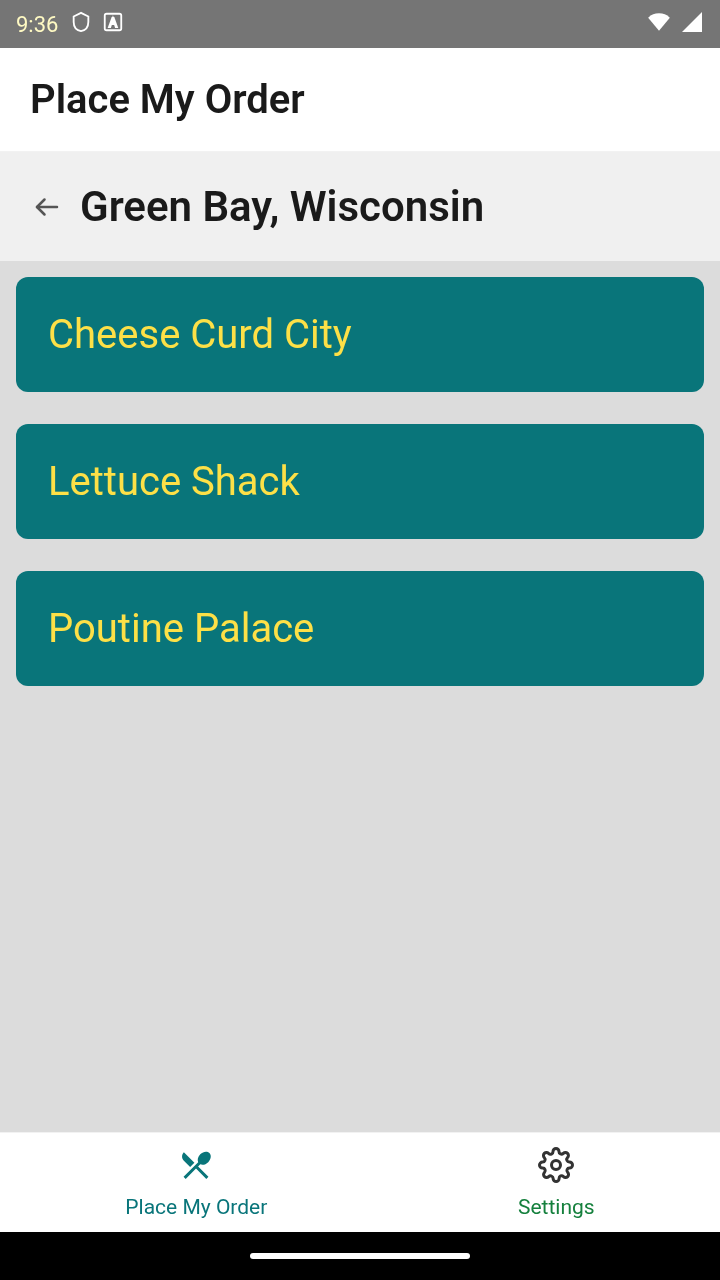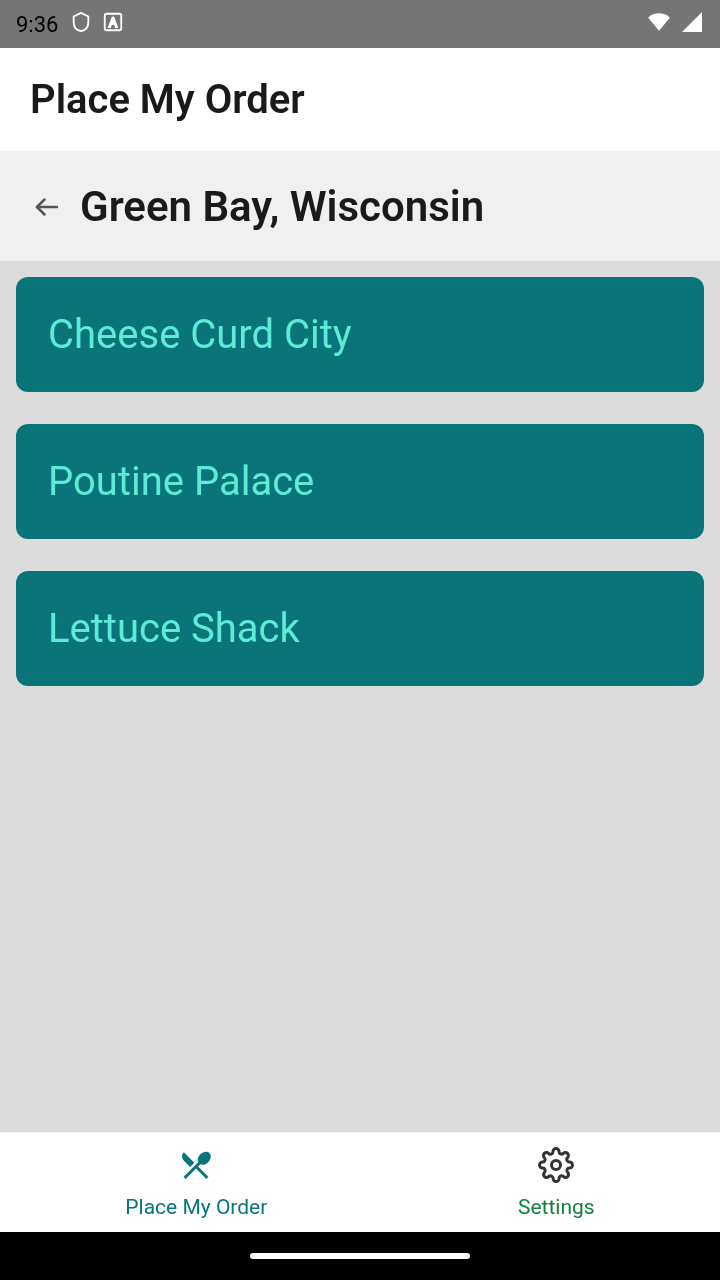--- a/index.html
+++ b/index.html
@@ -16,21 +16,21 @@
       flex-direction: column;
       overflow: hidden;
     }
     .status-bar {
       height: 48px;
       background: #757575;
       display: flex;
       align-items: center;
       justify-content: space-between;
       padding: 0 16px;
-      color: #000000;
+      color: #fef9c3;
     }
     .status-left {
       display: flex;
       align-items: center;
       gap: 12px;
     }
     .status-time {
       font-size: 22px;
       font-weight: 400;
     }
@@ -75,21 +75,21 @@
       background: #dcdcdc;
       padding: 16px;
       display: flex;
       flex-direction: column;
       gap: 32px;
     }
     .restaurant-card {
       background: #09757a;
       border-radius: 12px;
       padding: 34px 32px;
-      color: #5eead4;
+      color: #fde047;
       font-size: 40px;
       font-weight: 400;
       cursor: pointer;
     }
     .bottom-nav {
       background: white;
       height: 100px;
       display: flex;
       align-items: center;
       justify-content: space-around;
@@ -172,24 +172,24 @@
     </svg>
   </span>
   <div class="location-title">Green Bay, Wisconsin</div>
 </div>
 
 <div class="content">
   <div class="restaurant-card">
     <span>Cheese Curd City</span>
   </div>
   <div class="restaurant-card">
+    <span>Lettuce Shack</span>
+  </div>
+  <div class="restaurant-card">
     <span>Poutine Palace</span>
-  </div>
-  <div class="restaurant-card">
-    <span>Lettuce Shack</span>
   </div>
 </div>
 
 <div class="bottom-nav">
   <div class="nav-item active">
     <span>
       <svg width="36" height="36" viewBox="0 0 24 24" fill="#09757a">
         <path d="M8.1 13.34l2.83-2.83L3.91 3.5c-1.56 1.56-1.56 4.09 0 5.66l4.19 4.18zm6.78-1.81c1.53.71 3.68.21 5.27-1.38 1.91-1.91 2.28-4.65.81-6.12-1.46-1.47-4.2-1.1-6.12.81-1.59 1.59-2.09 3.74-1.38 5.27L3.7 19.87l1.41 1.41L12 14.41l6.88 6.88 1.41-1.41L13.41 13l1.47-1.47z"></path>
       </svg>
     </span>

